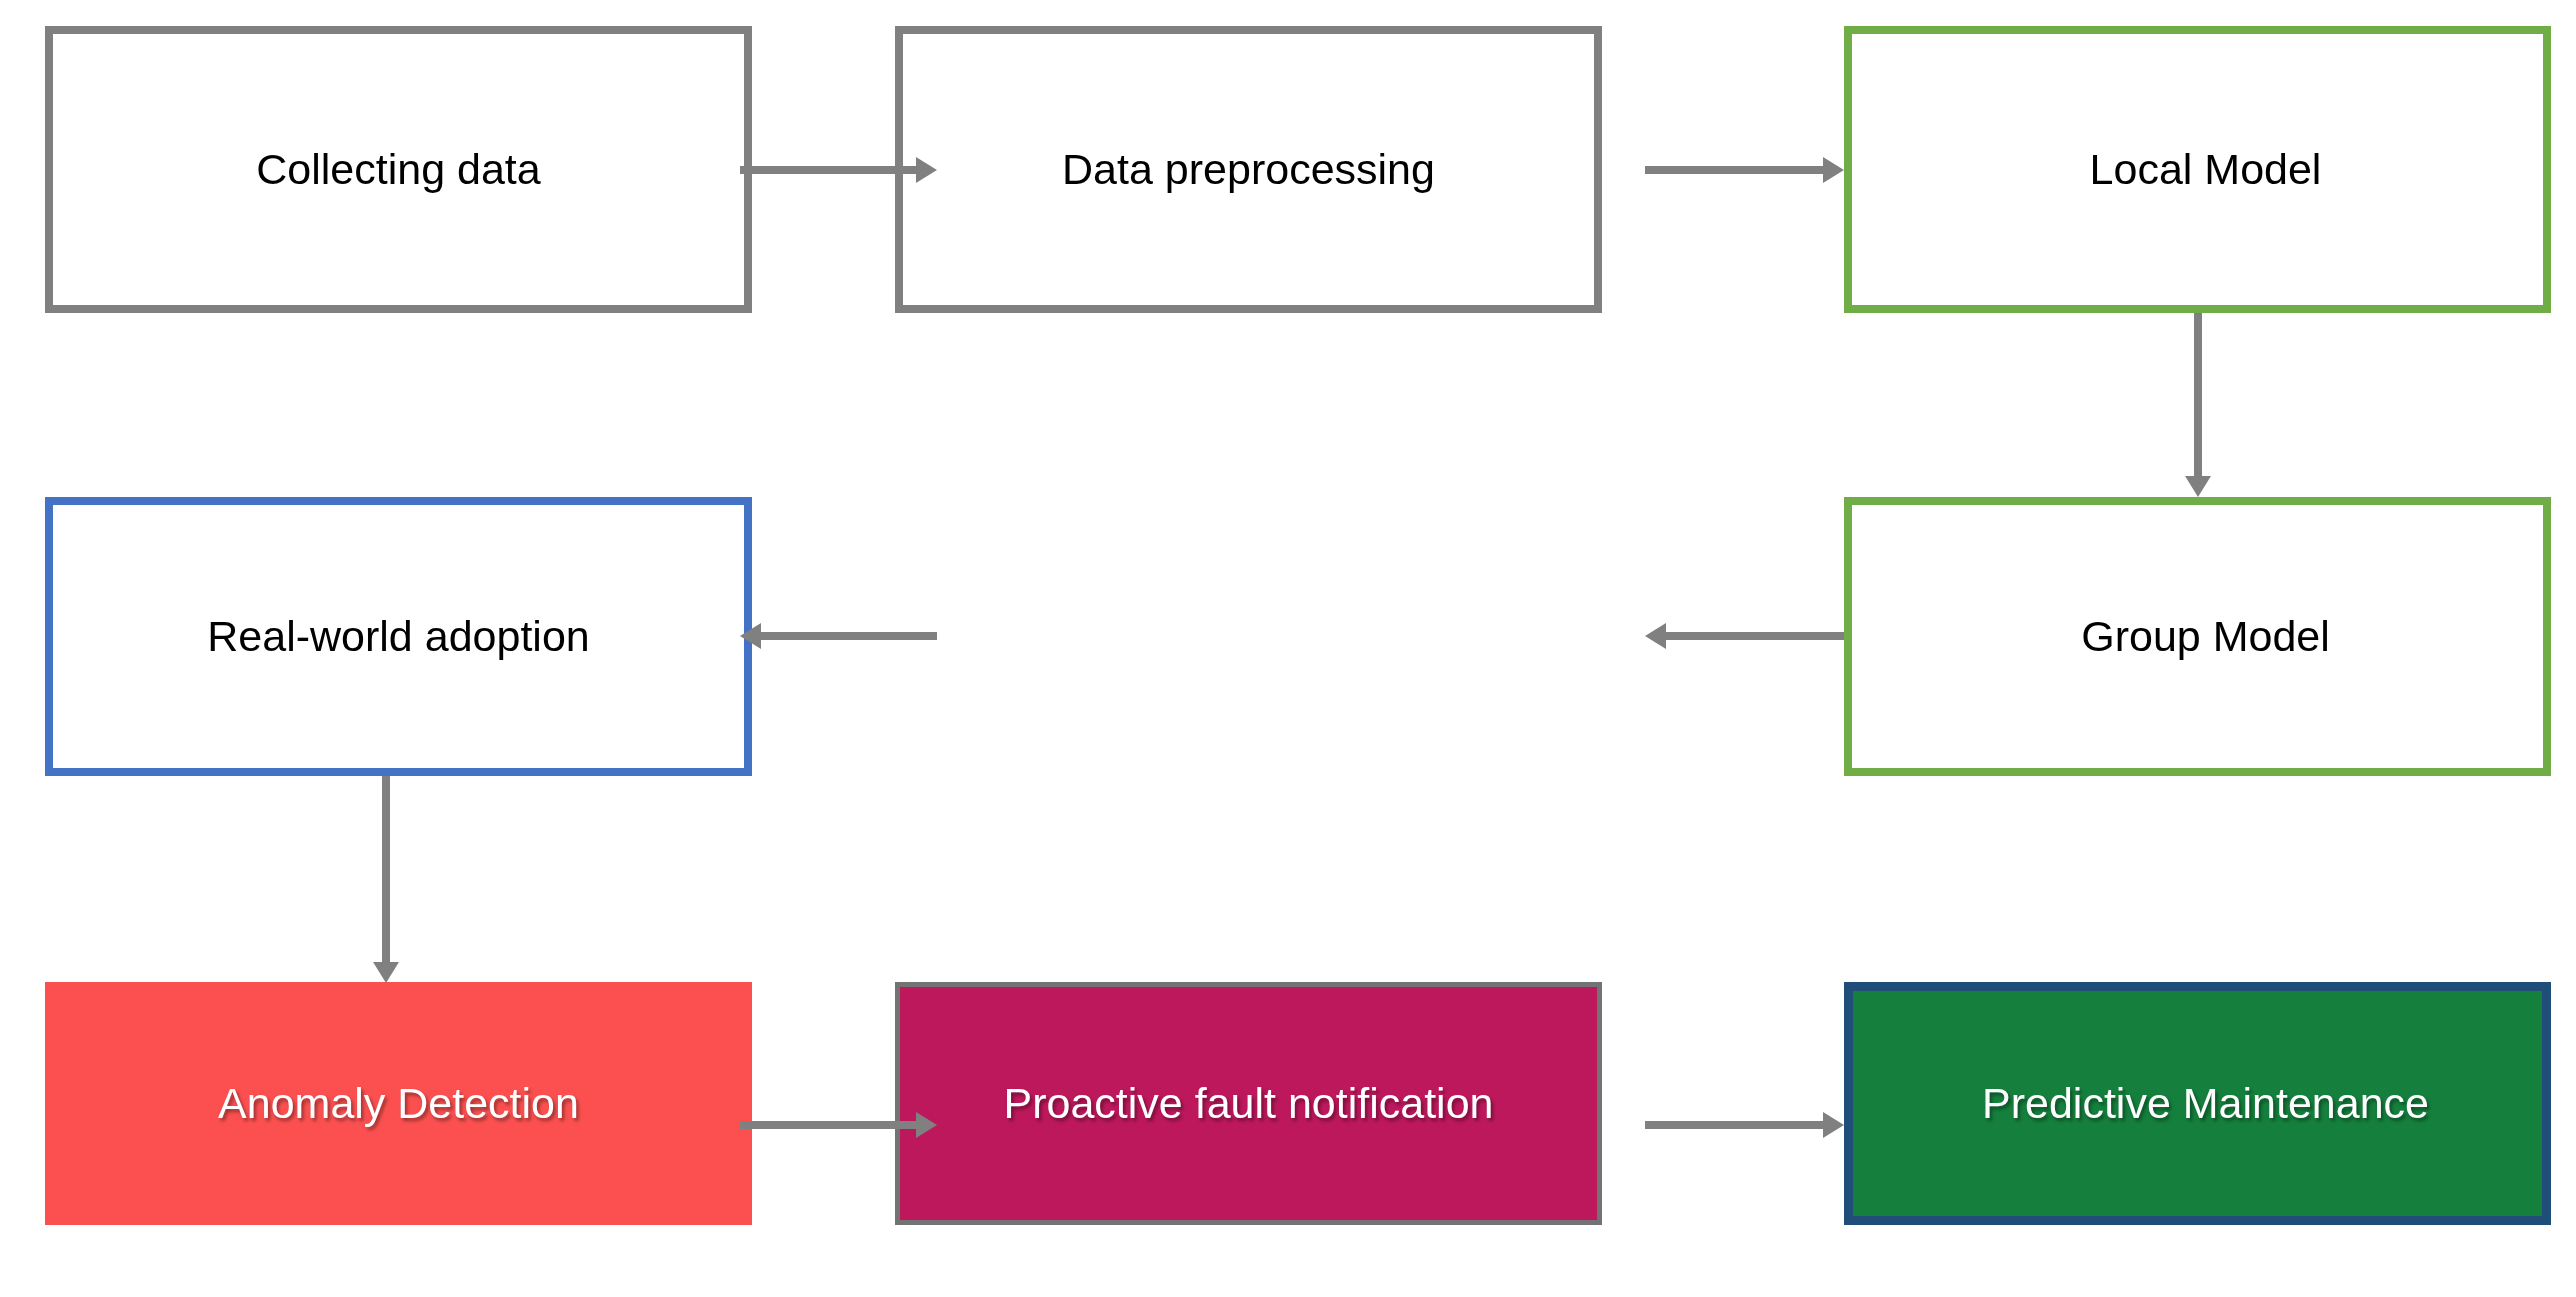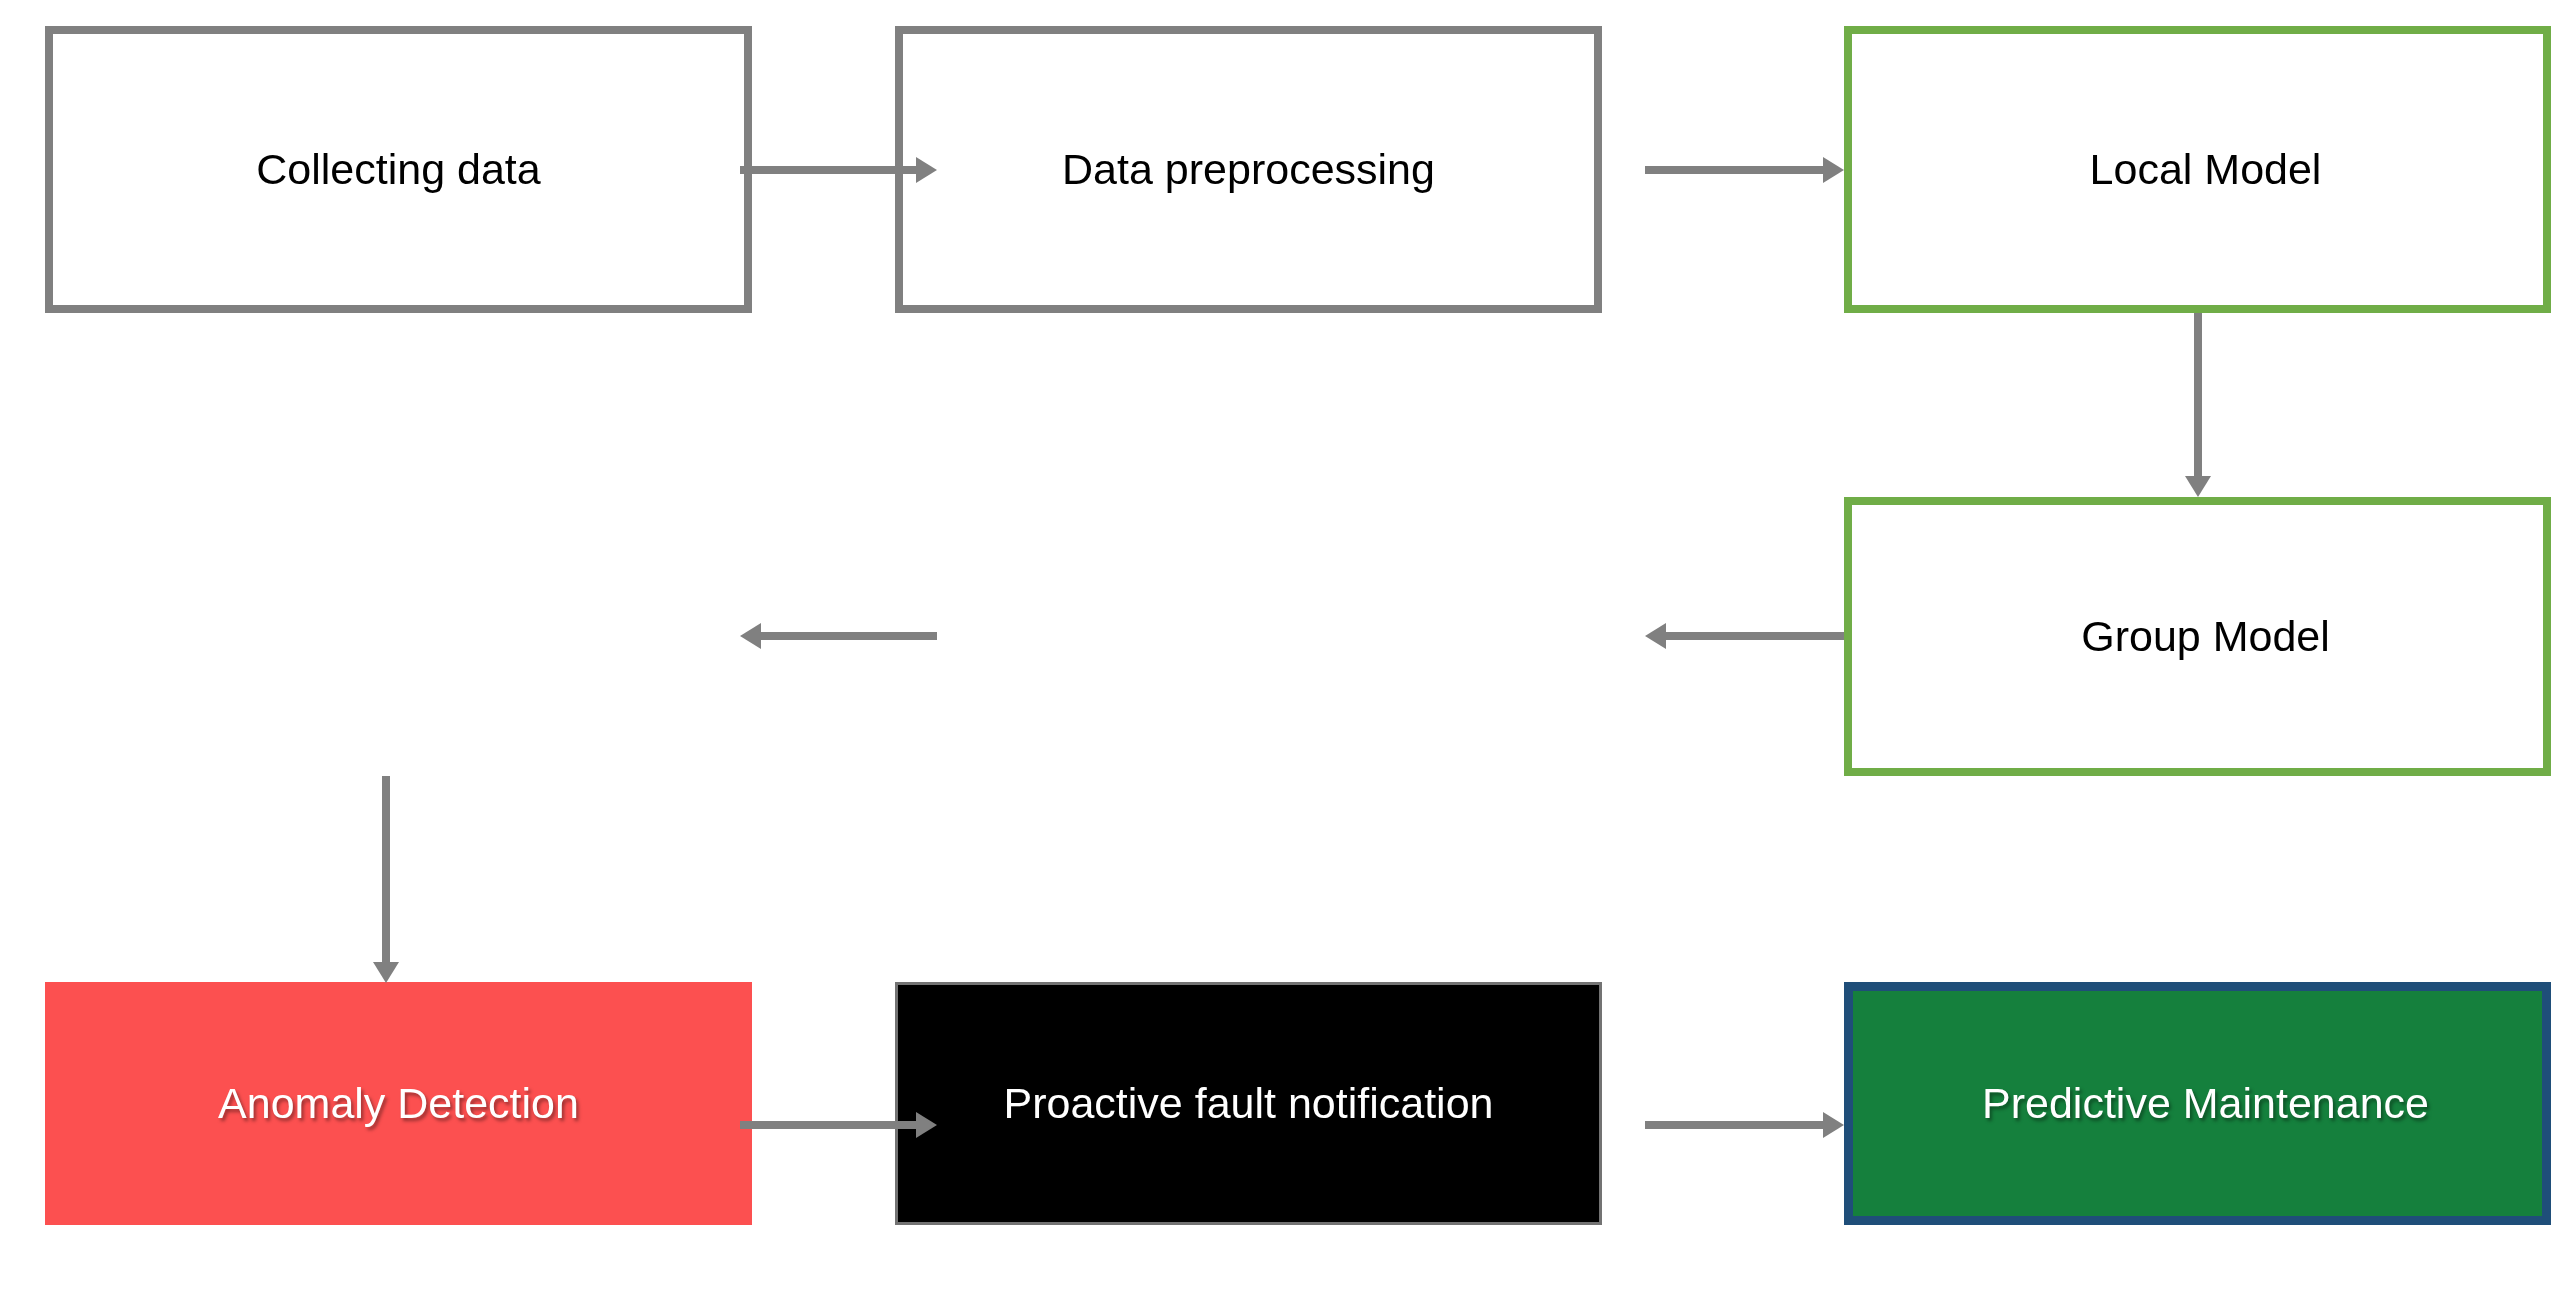--- a/index.html
+++ b/index.html
@@ -29,21 +29,21 @@
   }
   .node .label { padding: 0 21.5px; }
 
   
   .outline-gray  { border: 8px solid #808080; }
   .outline-green { border: 8px solid #70AD47; }
   .outline-blue  { border: 8px solid #4472C4; }
 
   
   .fill-red    { background: #FC5050; border: none; }
-  .fill-yellow { background: #000000; border: 3px solid #737373; }
+  .fill-yellow { background: #be185d; border: 5px solid #737373; }
   .fill-navy   { background: #15803d; border: 9.3px solid #1F4E79; }
   .fill-red .label, .fill-yellow .label, .fill-navy .label {
     color: #ffffff;
     text-shadow: 2.2px 2.9px 3.6px rgba(0,0,0,0.40);
   }
 
   
   .col1 { left: 45px;   width: 707px; }
   .col2 { left: 895px; width: 707px; }
   .col3 { left: 1844px; width: 707px; padding-left: 16px; }
@@ -98,20 +98,23 @@
   <div class="node outline-gray col2 row1">
     <div class="label">Data preprocessing</div>
   </div>
 
   <div class="node outline-green col3 row1">
     <div class="label">
       <span>Local Model</span><br>
     </div>
   </div>
 
+  <div class="node outline-blue col1 row2">
+    <div class="label">Real-world adoption</div>
+  </div>
 
 
   <div class="node outline-green col3 row2">
     <div class="label">Group Model</div>
   </div>
 
   <div class="node fill-red col1 row3">
     <div class="label">Anomaly Detection</div>
   </div>
 

